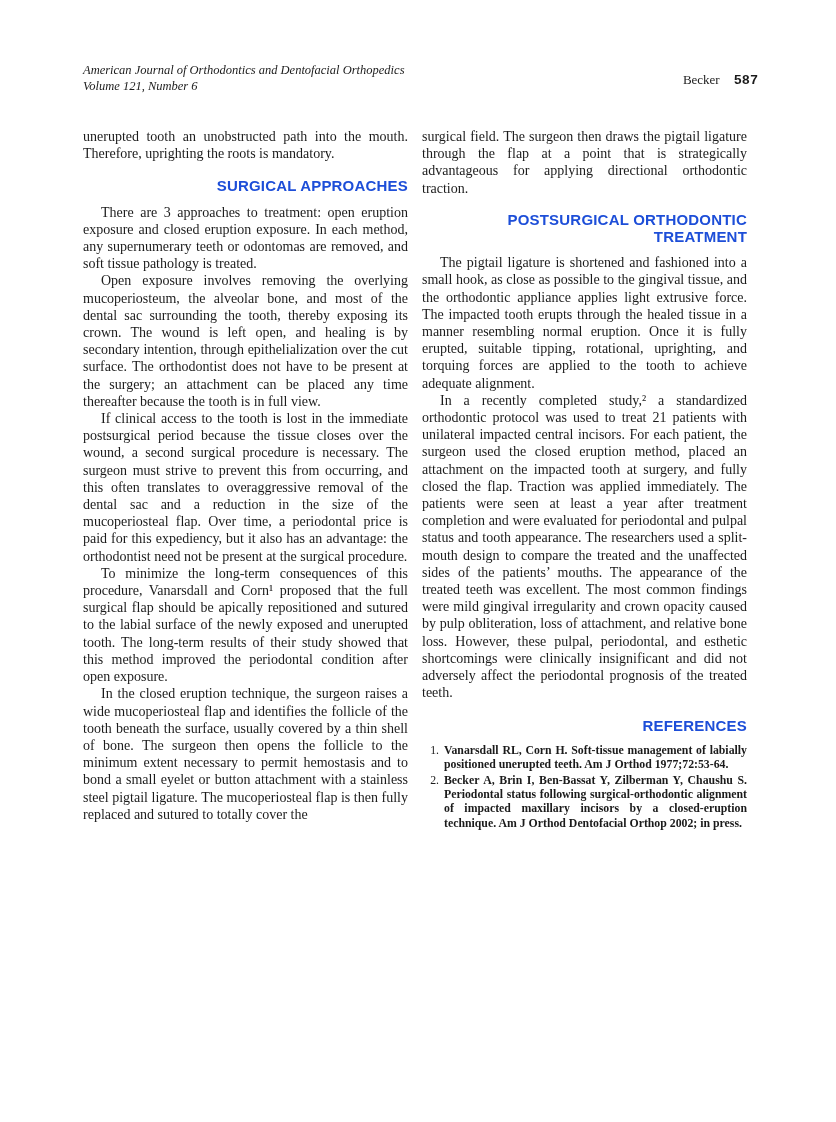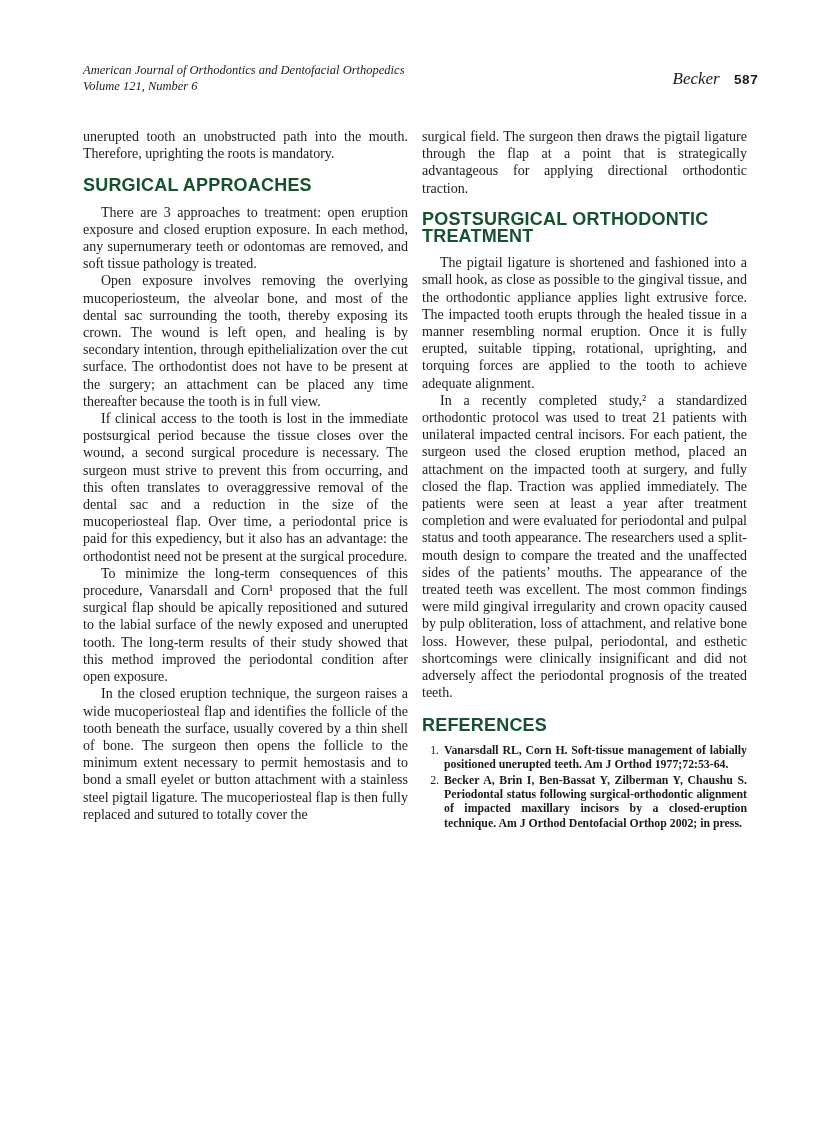--- a/index.html
+++ b/index.html
@@ -29,22 +29,21 @@
   .header-left {
     font-style: italic;
     font-size: 12.5px;
     line-height: 15.5px;
   }
   .header-right {
     white-space: nowrap;
     padding-top: 1px;
   }
   .header-author {
-    font-style: italic;
-    font-size: 17px;
+    font-size: 13px;
     margin-top: 25px;
   }
   .header-pagenum {
     font-family: Liberation Mono, monospace;
     font-weight: bold;
     font-size: 13.5px;
     margin-left: 10px;
   }
   
   .content {
@@ -63,25 +62,25 @@
   .col p {
     margin: 0;
     text-indent: 18px;
   }
   .col p.no-indent {
     text-indent: 0;
   }
   .section-heading {
     font-family: "Liberation Sans", sans-serif;
     font-weight: bold;
-    font-size: 18px;
+    font-size: 15px;
     letter-spacing: 0.2px;
-    text-align: left;
+    text-align: right;
     margin: 15px 0 9px 0;
-    color: #14532d;
+    color: #1d4ed8;
   }
   .section-heading.first-right {
     margin-top: 14px;
   }
   
   .references-list {
     margin-top: 3px;
     font-size: 11.8px;
     line-height: 14.4px;
     text-align: justify;

